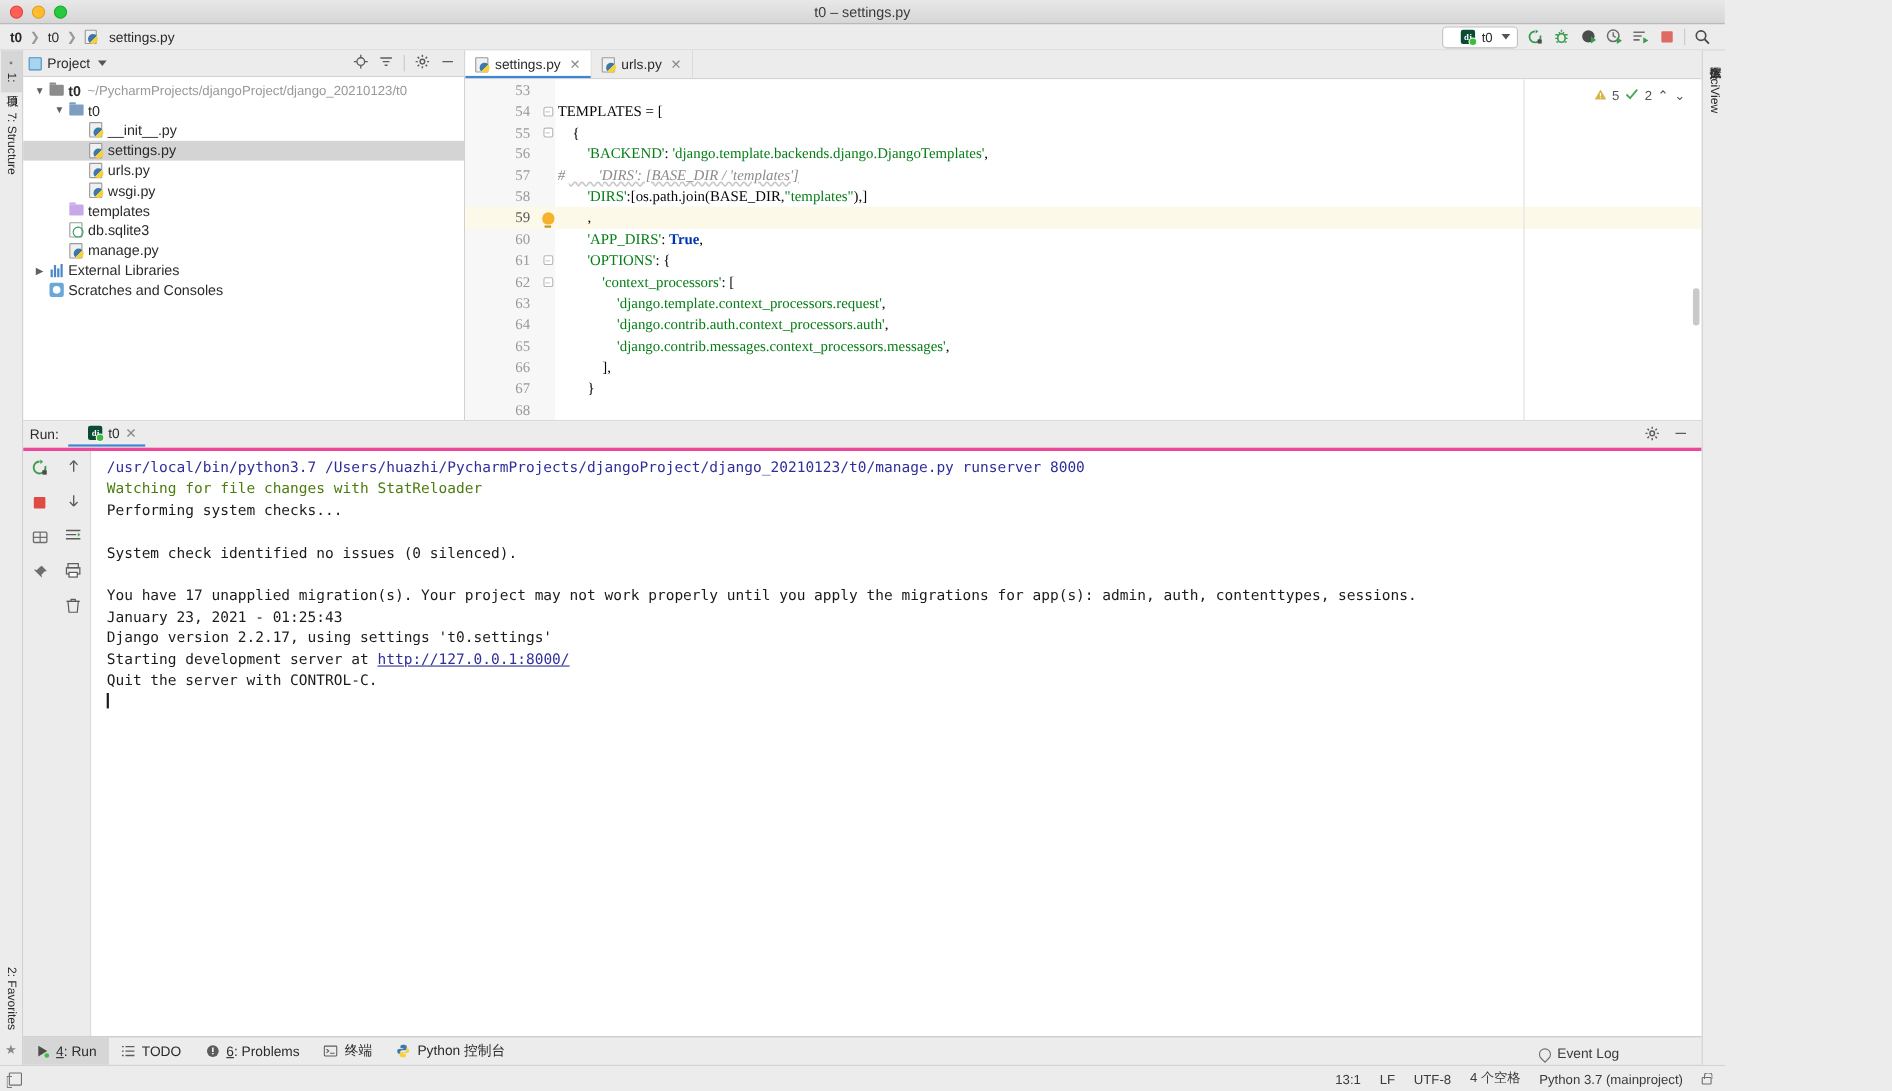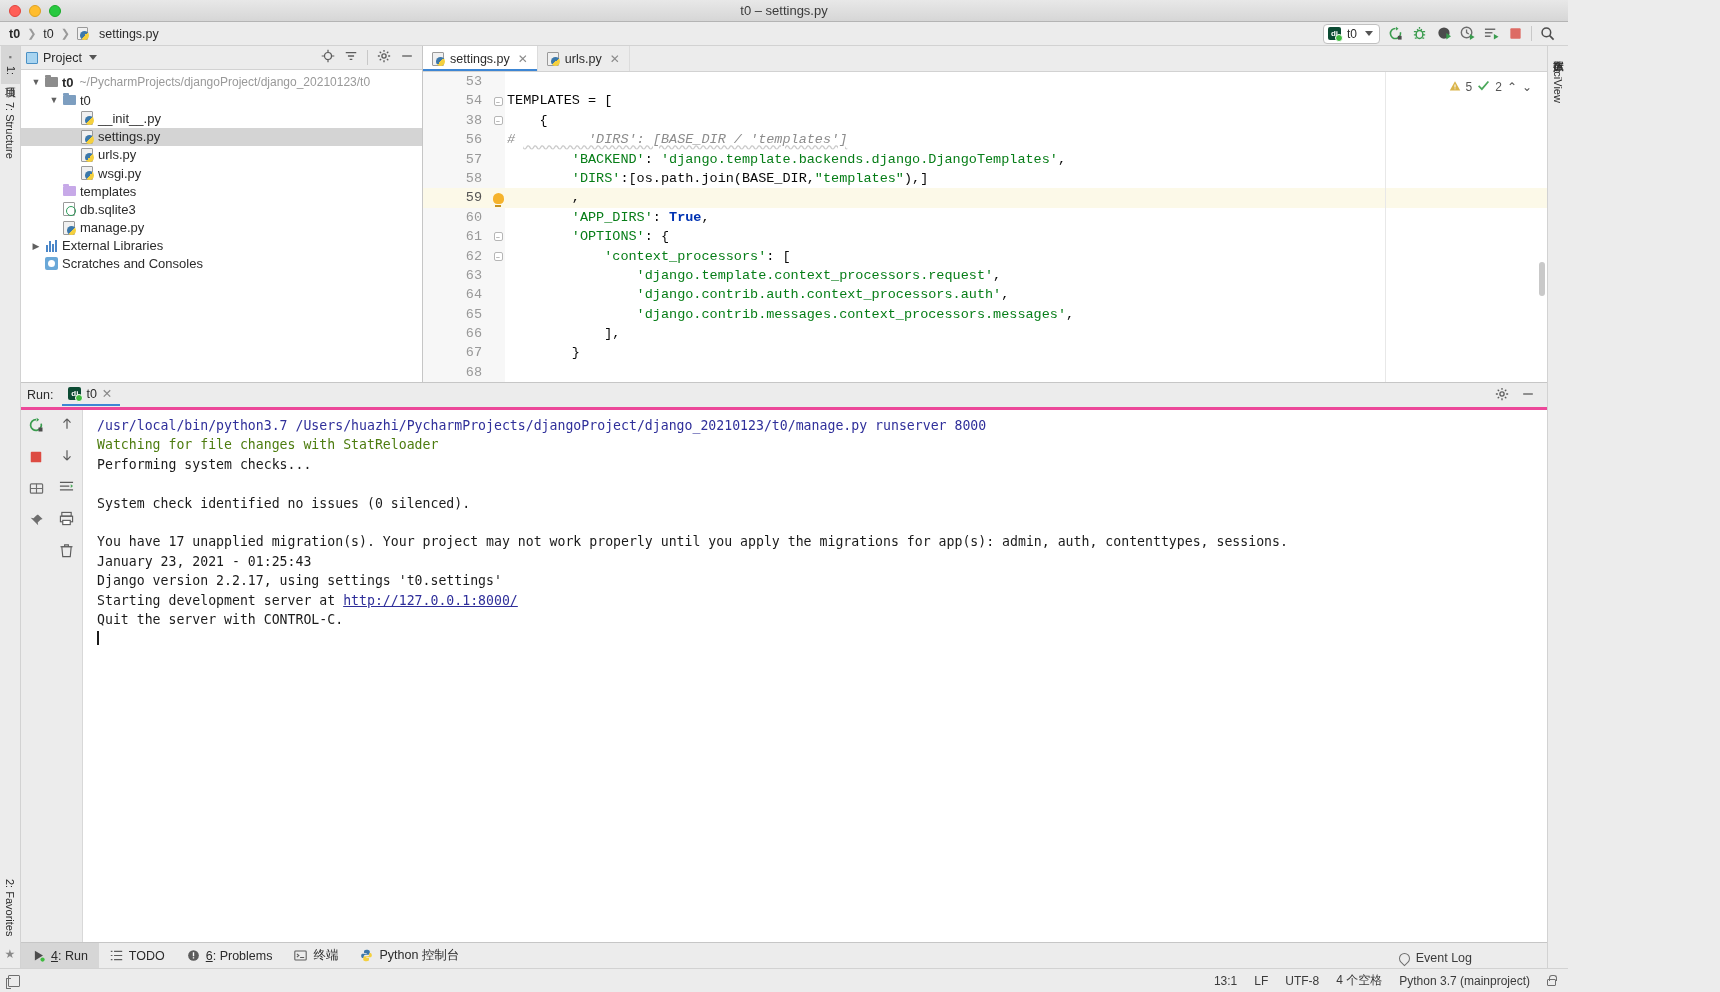--- a/index.html
+++ b/index.html
@@ -44,21 +44,22 @@
   .navbar-right { margin-left: auto; display: flex; align-items: center; gap: 7px; padding-right: 6px;}
   .runcfg {
     display: flex; align-items: center; gap: 6px;
     border: 1px solid #c0c0c0; border-radius: 4px; background: #fff;
     padding: 1px 6px 1px 4px; height: 20px;
   }
   .dj-badge {
     width: 13px; height: 13px; background: #0c4b33; border-radius: 2px;
     color: #fff; font-size: 8px; font-weight: bold; display: flex;
     align-items: center; justify-content: center; position: relative;
-    font-family: Liberation Sans, sans-serif;
+    font-family: Liberation Serif, serif;
+    margin-left: 12px;
   }
   .dj-badge::after {
     content:""; position:absolute; right:-2px; bottom:-2px;
     width:6px; height:6px; border-radius:50%; background:#3fbb3f; border:1px solid #fff;
   }
   .runcfg-name { font-size: 12px; }
   .caret-dn { width:0;height:0;border-left:4px solid transparent;border-right:4px solid transparent;border-top:5px solid #555; margin-left:2px;}
   .ticon { width: 17px; height: 17px; display:flex; align-items:center; justify-content:center; }
   .sep-v { width:1px; height:15px; background:#c8c8c8; }
 
@@ -136,21 +137,21 @@
   .etab.active { background: #fff; }
   .etab.active::after { content:""; position:absolute; left:0; right:0; bottom:0; height:2px; background:#3d86d4; }
   .etab .x { color: #8a8a8a; font-size: 12px; margin-left: 3px; }
   .etab .tico { width:13px; height:15px; display:flex; align-items:center; }
 
   .code-wrap { flex: 1 1 auto; display: flex; min-height: 0; position: relative; overflow: hidden; }
   .gutter { width: 68px; flex: 0 0 68px; background: #f7f7f7; border-right: 0px; position: relative; }
   .fold-col { width: 14px; flex: 0 0 14px; background: #f7f7f7; }
   .code-col { flex: 1 1 auto; position: relative; overflow: hidden; background: #fff; }
 
-  .lines { font-family: Liberation Mono, monospace; font-size: 13.5px; line-height: 19.4px; }
+  .lines { font-family: Liberation Serif, serif; font-size: 13.5px; line-height: 19.4px; }
   .lnum { text-align: right; padding-right: 9px; color: #999; height:19.4px; }
   .lnum.cur { color: #555; }
   .crow { height: 19.4px; white-space: pre; padding-left: 2px; }
   .hl-row { background: #fcf9e8; }
 
   .kw { color: #0033b3; font-weight: bold; }
   .str { color: #067d17; }
   .cmt { color: #8c8c8c; font-style: italic; }
   .plain { color: #080808; }
 
@@ -452,21 +453,21 @@
                   <span class="pyfile"></span>
                 </span>
                 <span>urls.py</span>
                 <span class="x">✕</span>
               </div>
             </div>
           <div class="code-wrap">
             <div class="gutter lines" id="gutter">
                 <div class="lnum">53</div>
                 <div class="lnum">54</div>
-                <div class="lnum">38</div>
+                <div class="lnum">55</div>
                 <div class="lnum">56</div>
                 <div class="lnum">57</div>
                 <div class="lnum">58</div>
                 <div class="lnum cur hl-row">59</div>
                 <div class="lnum">60</div>
                 <div class="lnum">61</div>
                 <div class="lnum">62</div>
                 <div class="lnum">63</div>
                 <div class="lnum">64</div>
                 <div class="lnum">65</div>
@@ -500,22 +501,22 @@
                 <div class="" style="height: 19.4px; display: flex; align-items: center; justify-content: center;"></div>
                 <div class="" style="height: 19.4px; display: flex; align-items: center; justify-content: center;"></div>
                 <div class="" style="height: 19.4px; display: flex; align-items: center; justify-content: center;"></div>
                 <div class="" style="height: 19.4px; display: flex; align-items: center; justify-content: center;"></div>
               </div>
             <div class="code-col lines" id="codecol">
               <div class="right-marker" style="left:880px"></div>
             <div class="crow"></div>
                 <div class="crow"><span class="plain">TEMPLATES = [</span></div>
                 <div class="crow"><span class="plain">    {</span></div>
+                <div class="crow"><span class="str">        'BACKEND'</span><span class="plain">: </span><span class="str">'django.template.backends.django.DjangoTemplates'</span><span class="plain">,</span></div>
                 <div class="crow"><span class="cmt"># </span><span class="cmt" style="text-decoration: underline wavy rgb(201, 201, 201);">        'DIRS': [BASE_DIR / 'templates']</span></div>
-                <div class="crow"><span class="str">        'BACKEND'</span><span class="plain">: </span><span class="str">'django.template.backends.django.DjangoTemplates'</span><span class="plain">,</span></div>
                 <div class="crow"><span class="str">        'DIRS'</span><span class="plain">:[os.path.join(BASE_DIR,</span><span class="str">"templates"</span><span class="plain">),]</span></div>
                 <div class="crow hl-row"><span class="plain">        ,</span></div>
                 <div class="crow"><span class="str">        'APP_DIRS'</span><span class="plain">: </span><span class="kw">True</span><span class="plain">,</span></div>
                 <div class="crow"><span class="str">        'OPTIONS'</span><span class="plain">: {</span></div>
                 <div class="crow"><span class="str">            'context_processors'</span><span class="plain">: [</span></div>
                 <div class="crow"><span class="str">                'django.template.context_processors.request'</span><span class="plain">,</span></div>
                 <div class="crow"><span class="str">                'django.contrib.auth.context_processors.auth'</span><span class="plain">,</span></div>
                 <div class="crow"><span class="str">                'django.contrib.messages.context_processors.messages'</span><span class="plain">,</span></div>
                 <div class="crow"><span class="plain">            ],</span></div>
                 <div class="crow"><span class="plain">        }</span></div>

